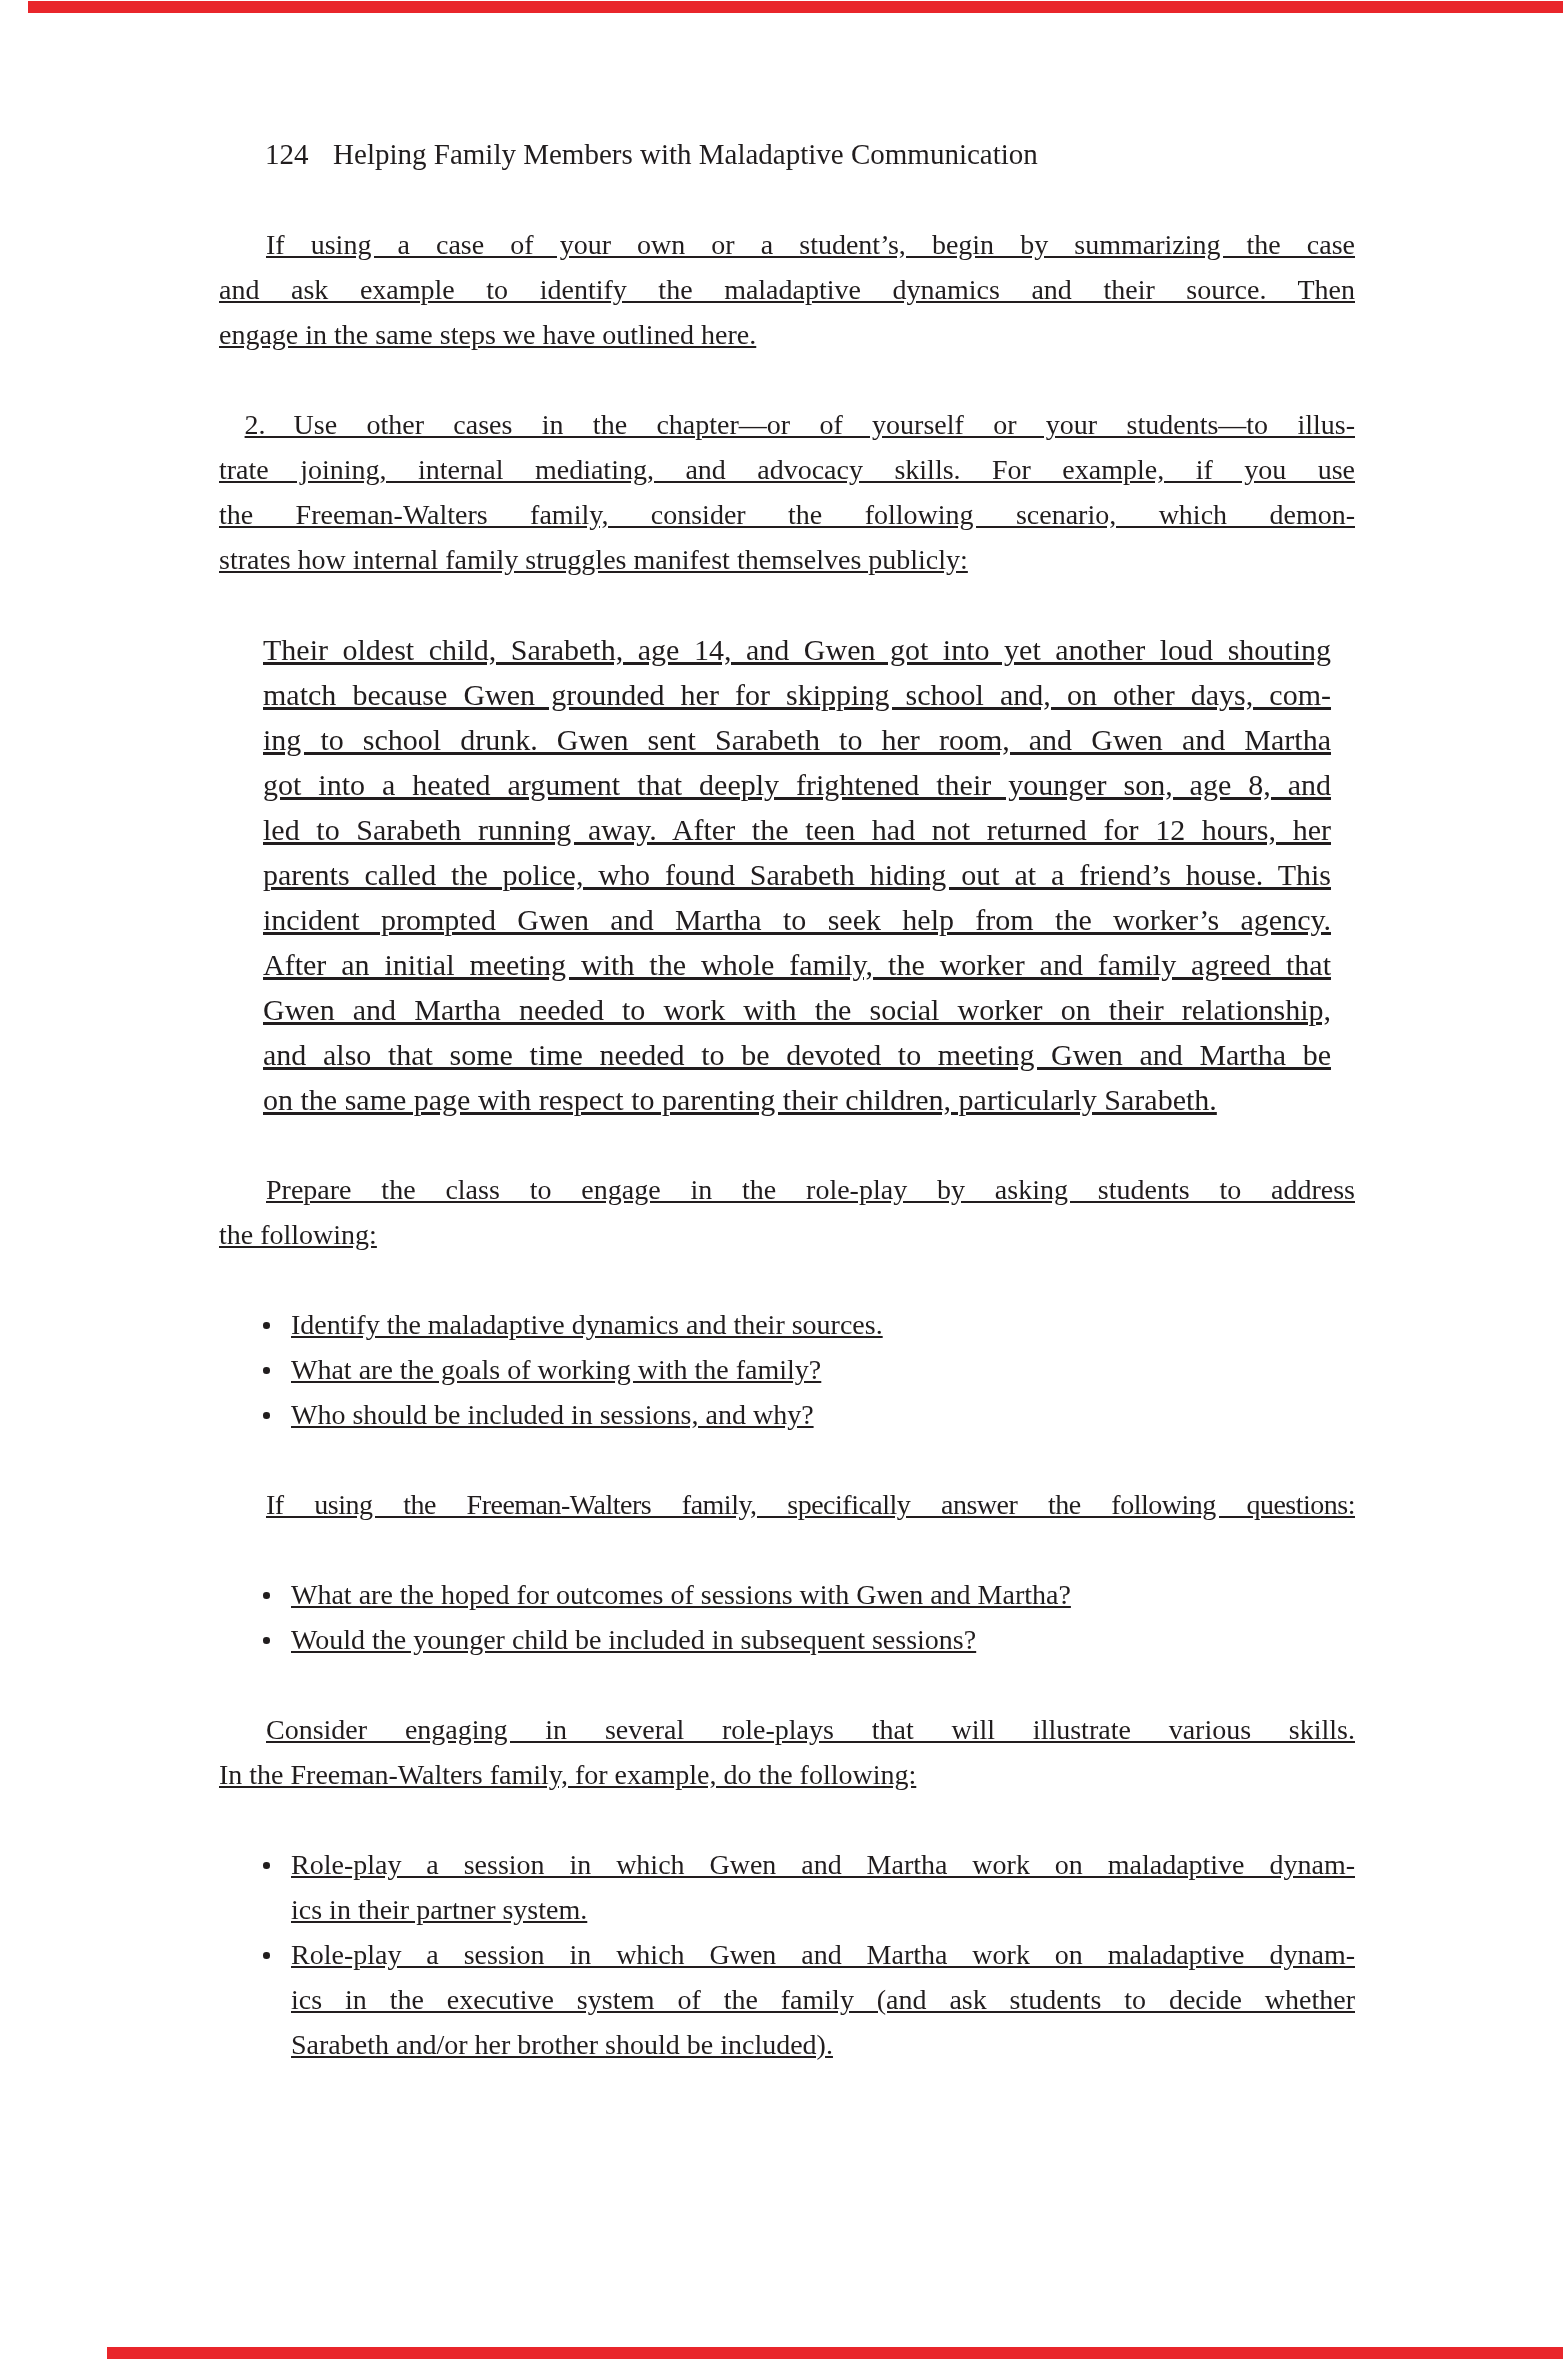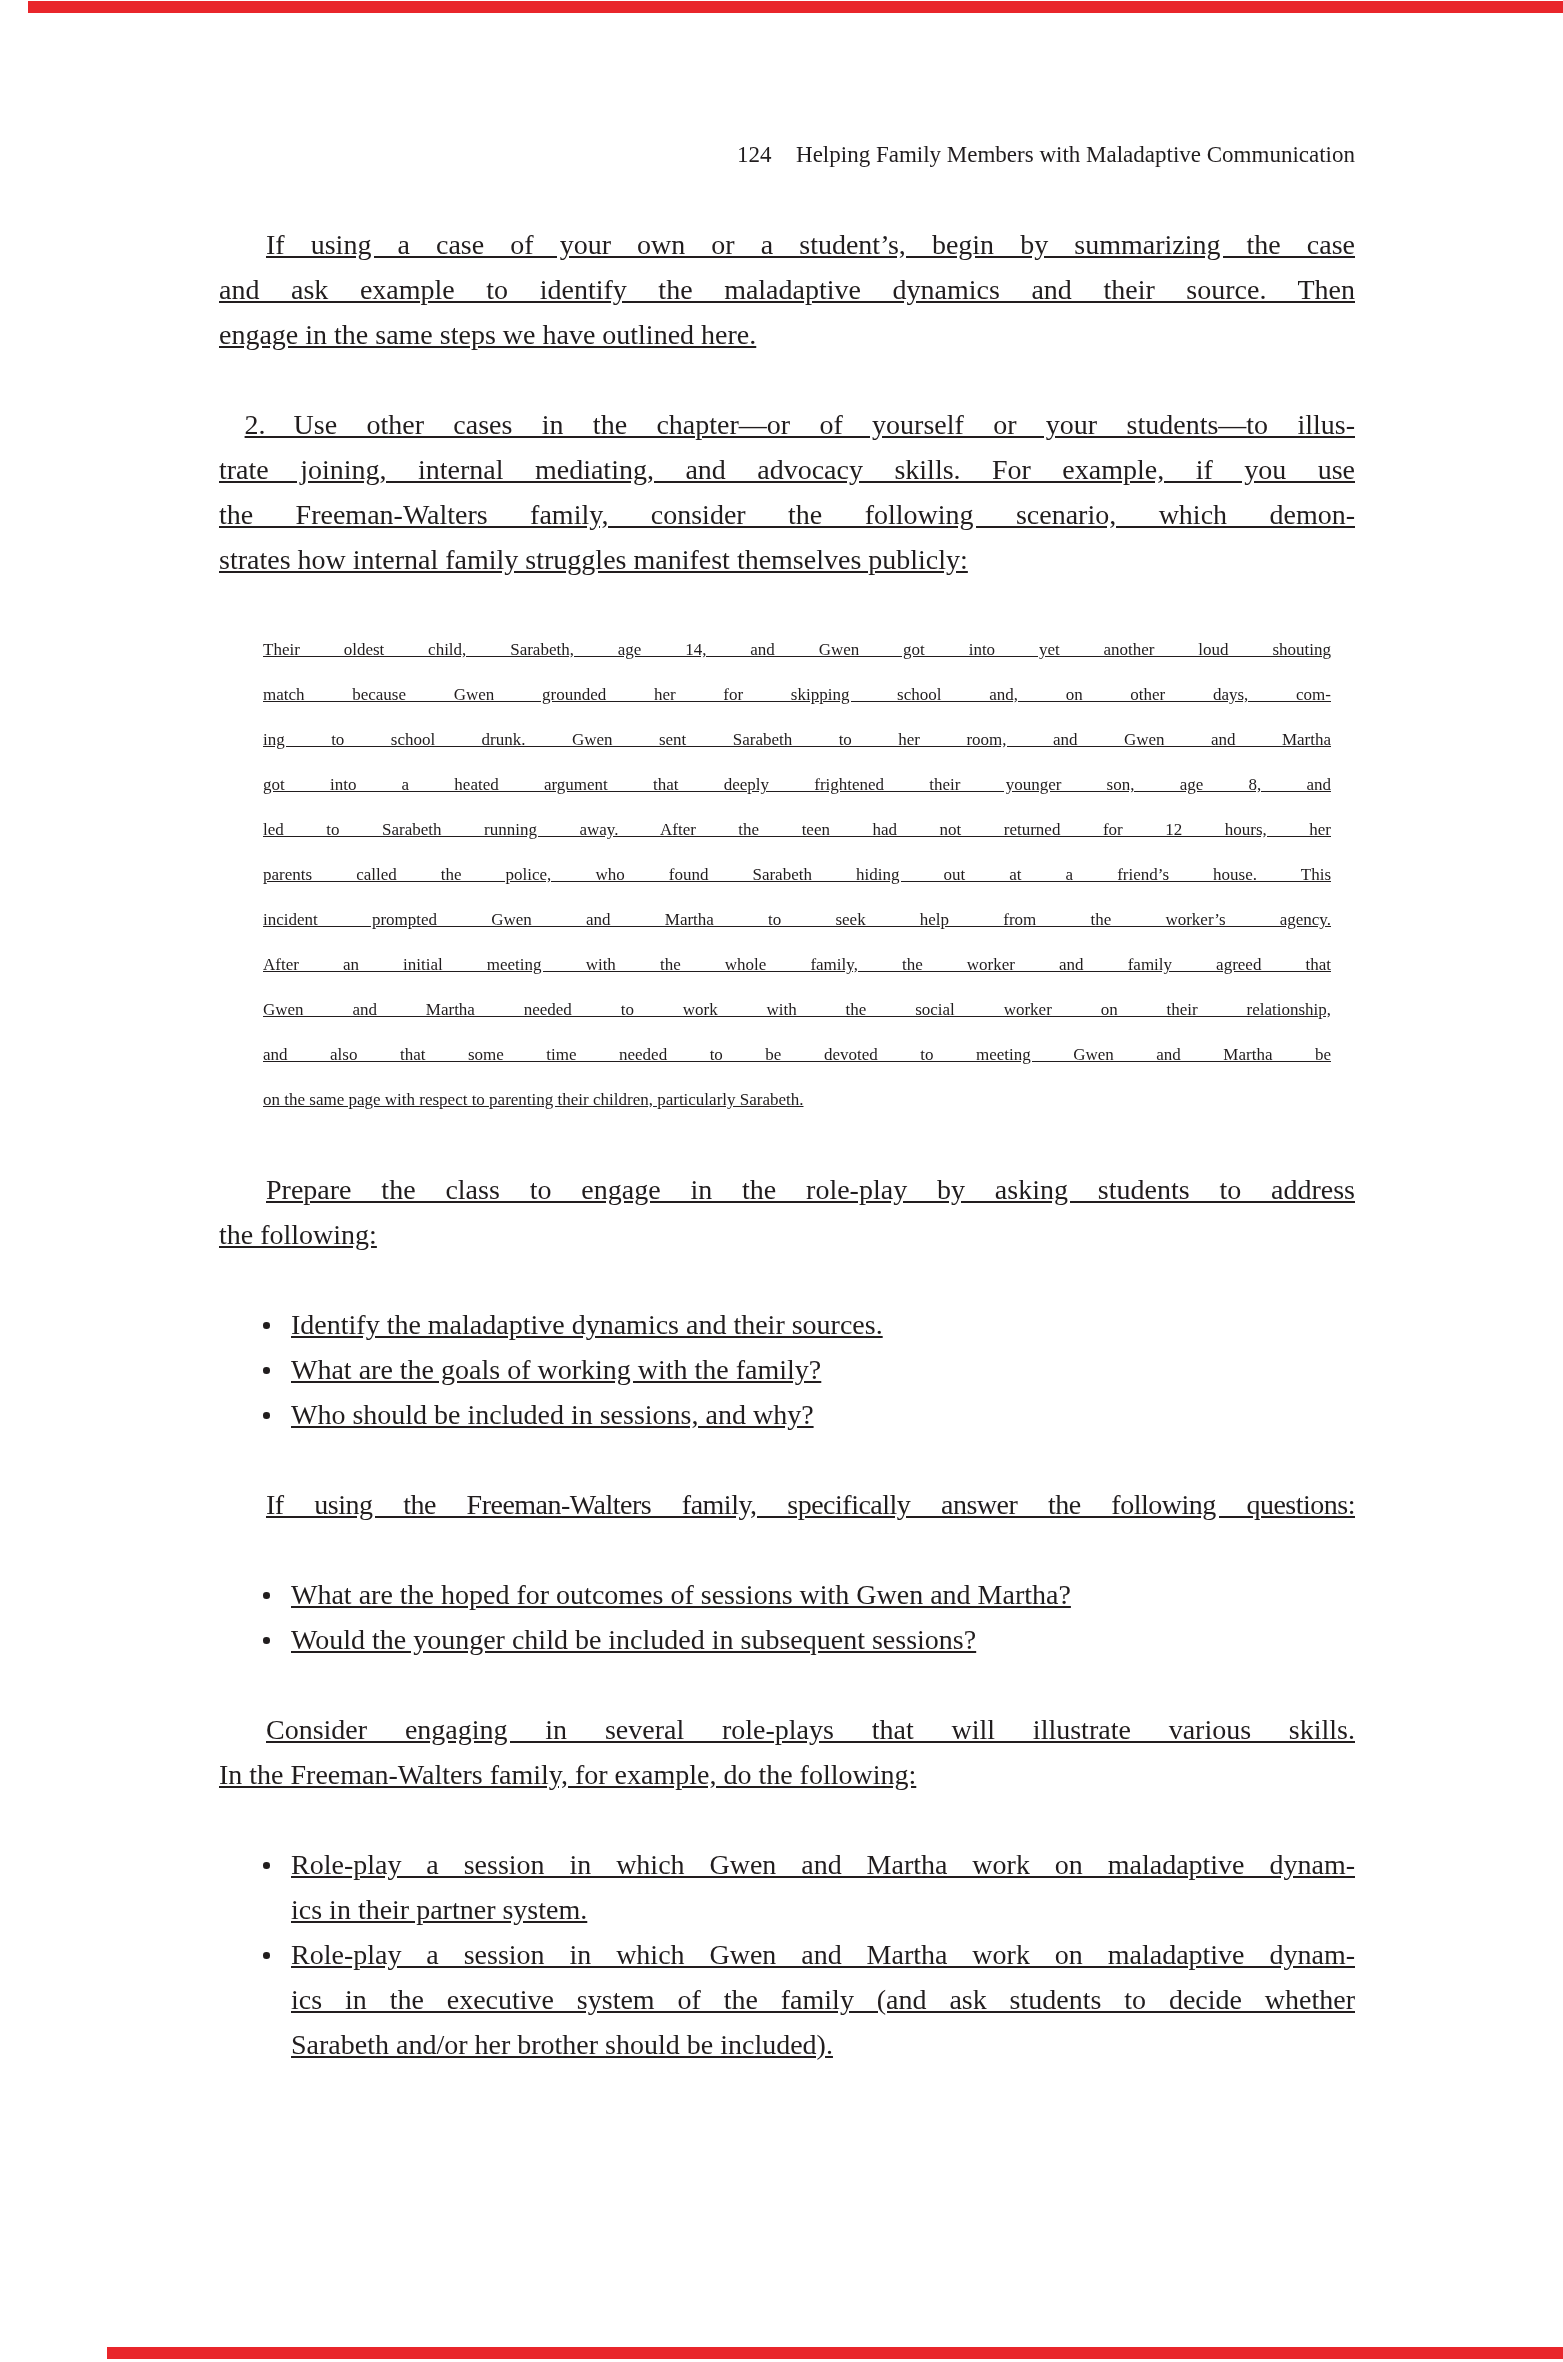--- a/index.html
+++ b/index.html
@@ -15,32 +15,31 @@
   .red-bar.top { top: 0.9px; left: 28px; right: 0; }
   .red-bar.bottom { bottom: 2.8px; left: 107px; right: 0; }
 
   .page-content {
     position: absolute;
     left: 219px; top: 132px;
     width: 1136px;
   }
 
   .running-head {
-    font-size: 23px;
+    font-size: 29px;
     line-height: 45px;
     padding-left: 46px;
     white-space: nowrap;
-    text-align: right;
   }
   .running-head .pnum { margin-right: 24.6px; }
 
   .block { margin-top: 45px; text-decoration: underline; }
 
   .para  { font-size: 28px; line-height: 45px; }
-  .quote { font-size: 17px; line-height: 45px; margin-left: 44px; margin-right: 24px; }
+  .quote { font-size: 30px; line-height: 45px; margin-left: 44px; margin-right: 24px; }
   .bullets { font-size: 28px; line-height: 45px; }
 
   .line { text-align: justify; text-align-last: justify; }
   .line.lastline { text-align-last: left; }
   .para .line.first { text-indent: 47px; }
   .para.tight .line { letter-spacing: -0.5px; word-spacing: -0.9px; }
 
   .item { position: relative; padding-left: 72px; }
   .dot {
     position: absolute;

